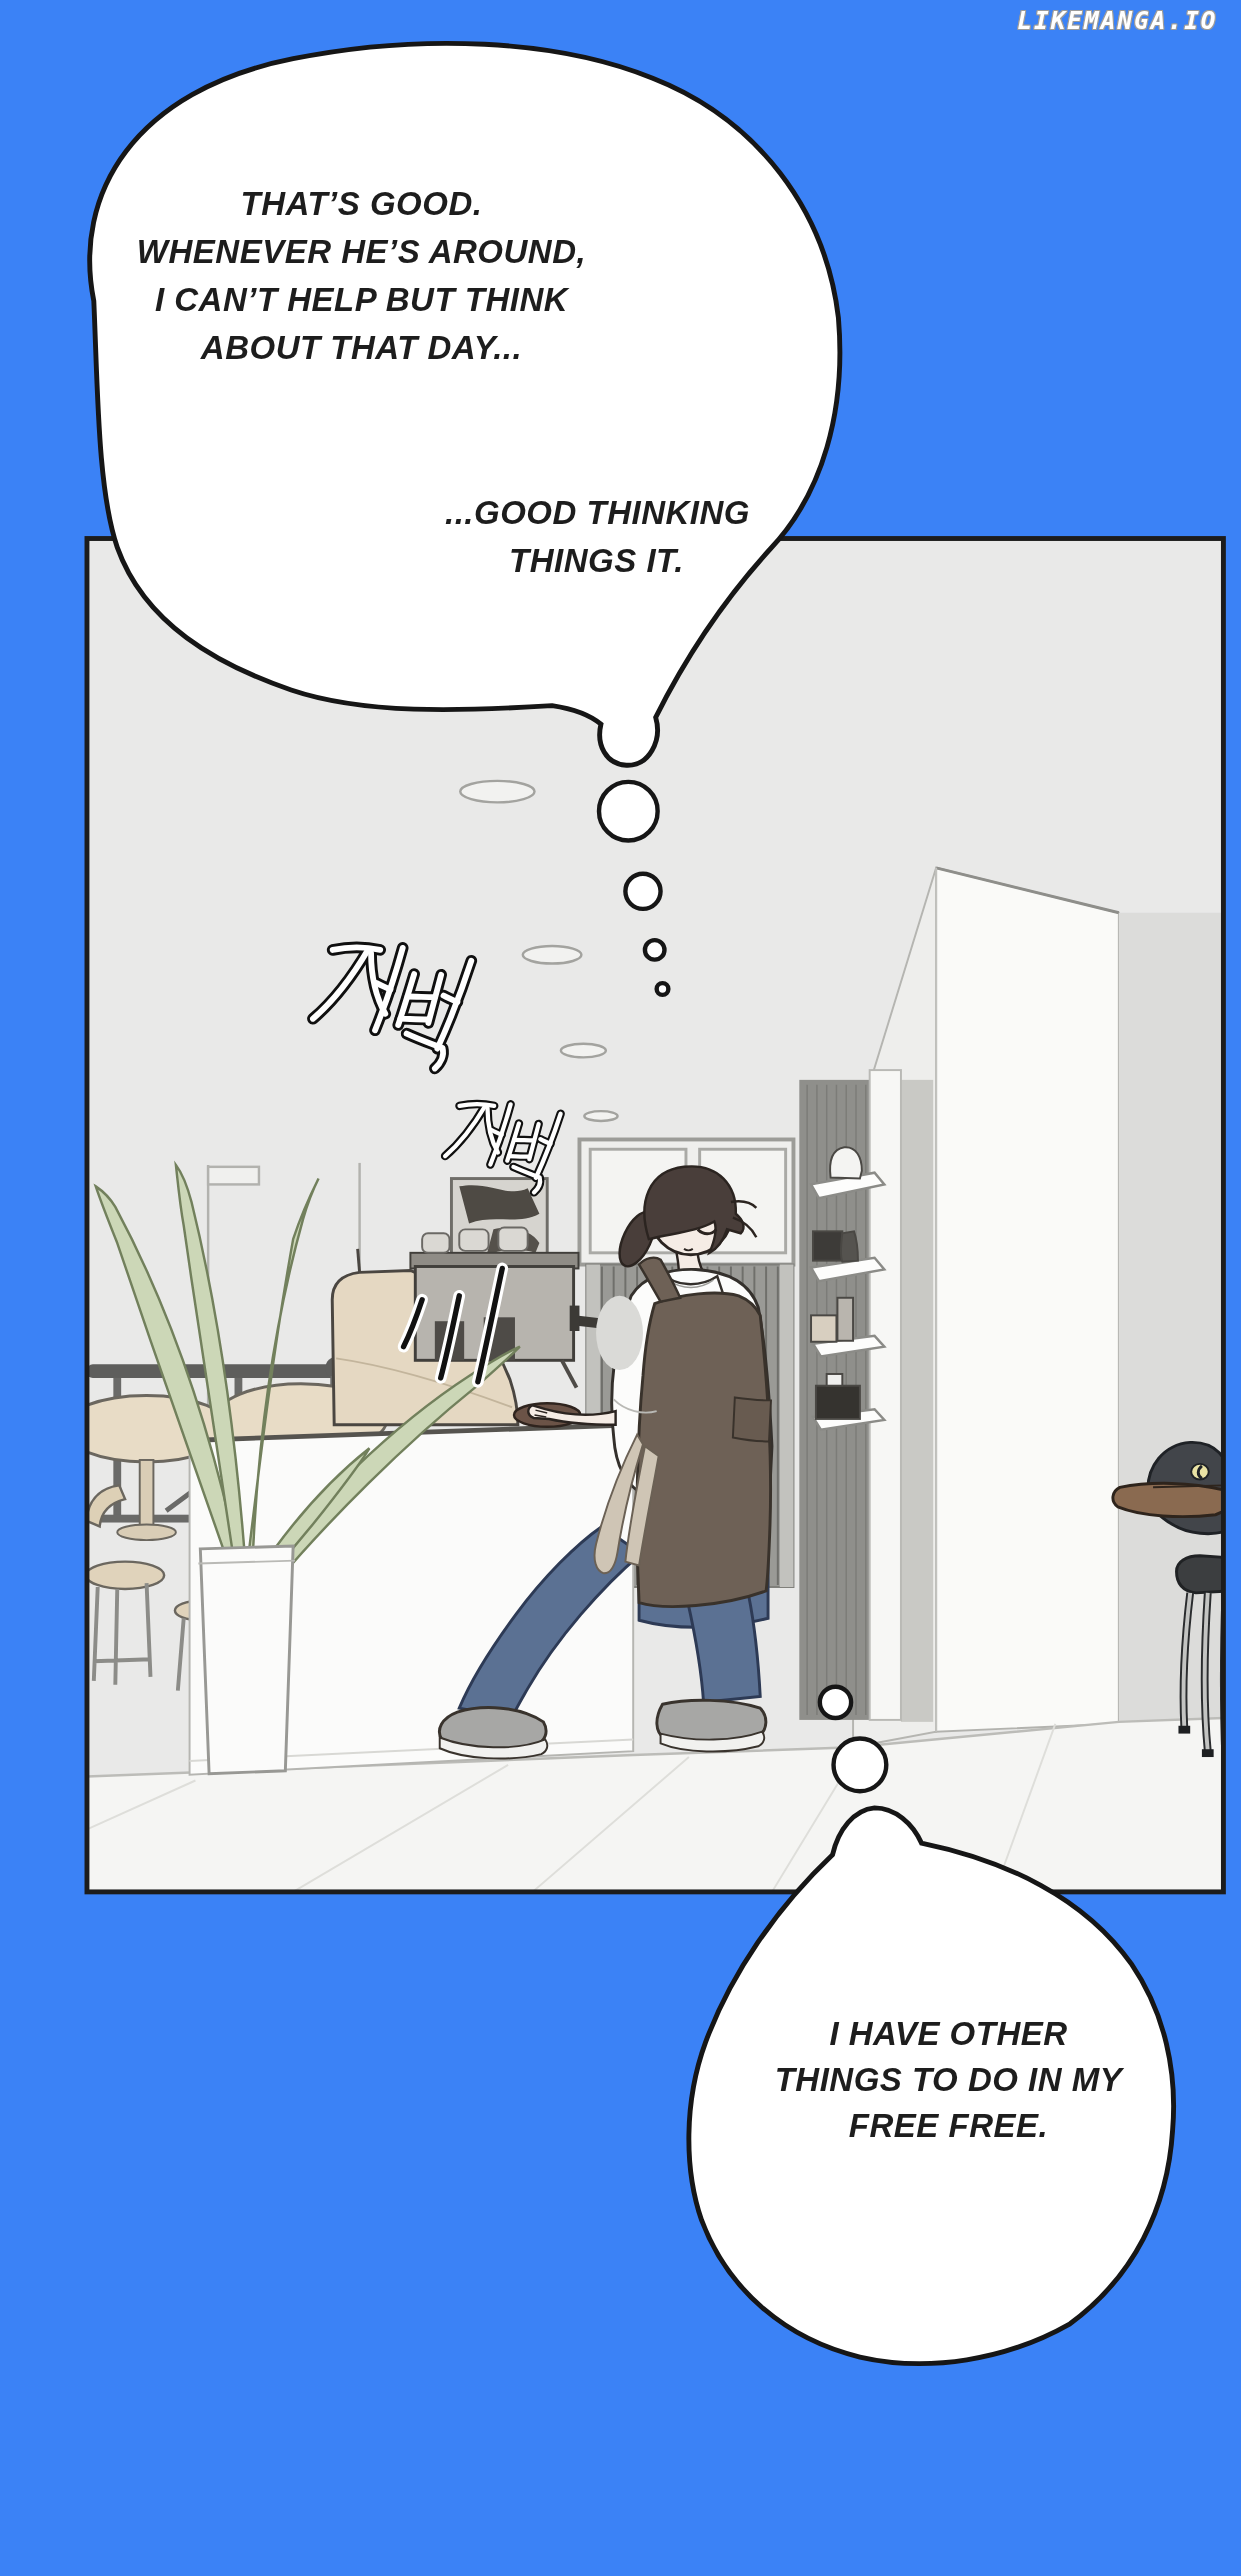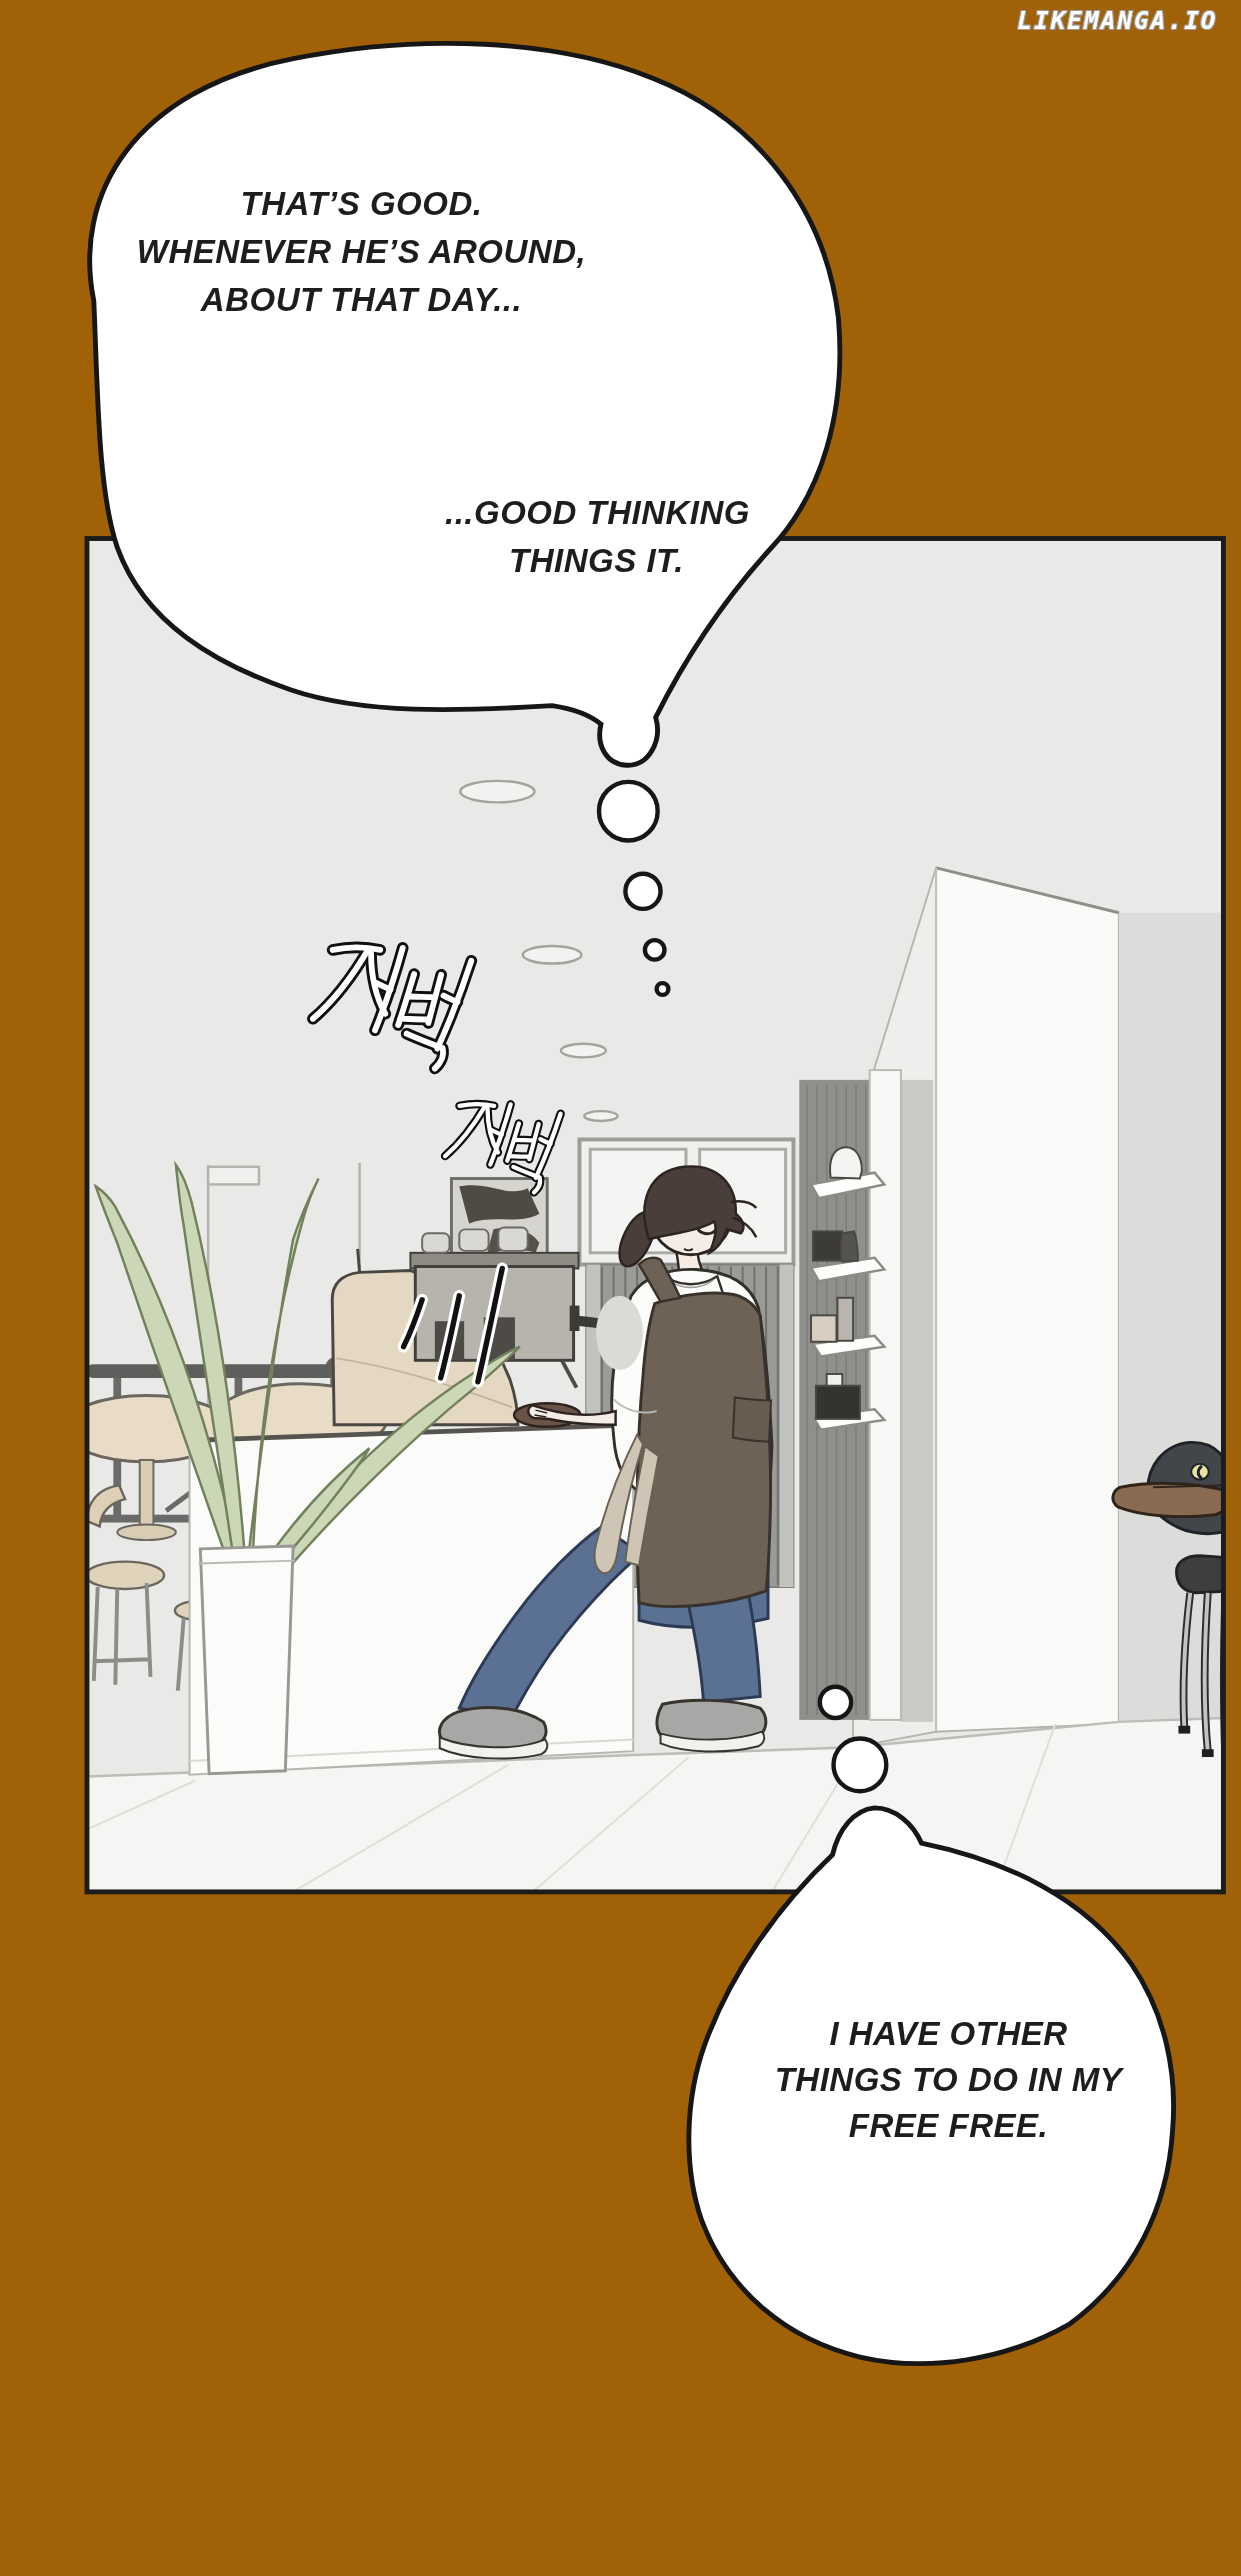--- a/index.html
+++ b/index.html
@@ -1,16 +1,16 @@
 <!DOCTYPE html>
 <html><head>
 <meta charset="utf-8">
 <style>
   html,body{margin:0;padding:0;background:#ffffff;}
-  .page{position:relative;width:1241px;height:2576px;background:#a16207;overflow:hidden;
+  .page{position:relative;width:1241px;height:2576px;background:#3b82f6;overflow:hidden;
         font-family:"Liberation Sans","DejaVu Sans",sans-serif;}
   .art{position:absolute;left:0;top:0;}
   .bubble-text{position:absolute;text-align:center;color:#1d1d1d;
     font-weight:bold;font-style:italic;font-size:33px;line-height:48px;letter-spacing:0.5px;}
   .bt-line{white-space:nowrap;text-align:center;}
   .watermark{position:absolute;top:5.9px;right:23.5px;
     font-family:"DejaVu Sans Mono","Liberation Mono",monospace;
     font-weight:bold;font-style:italic;font-size:24.4px;letter-spacing:2px;color:#ffffff;
     text-shadow:-1px -1px 0 #9c9c9c,1px -1px 0 #9c9c9c,-1px 1px 0 #9c9c9c,1px 1px 0 #9c9c9c,
                  0 -1px 0 #9c9c9c,0 1px 0 #9c9c9c,-1px 0 0 #9c9c9c,1px 0 0 #9c9c9c;}
@@ -291,20 +291,21 @@
   <g>
     <path d="M943,1886 C1030,1904 1110,1942 1158,2010 C1192,2060 1205,2120 1200,2180 C1195,2260 1160,2330 1095,2378 C1030,2415 950,2428 880,2412 C805,2394 745,2344 718,2272 C700,2220 700,2150 722,2090 C748,2020 795,1952 852,1898 C858,1872 874,1852 895,1850 C916,1850 934,1866 943,1886 Z" fill="#ffffff" stroke="#161616" stroke-width="5"></path>
   </g>
 </svg>
 
 <div class="watermark">LIKEMANGA.IO</div>
 
 <div class="bubble-text" style="left:117px;top:180px;width:489px;">
   <div class="bt-line">THAT’S GOOD.</div>
   <div class="bt-line">WHENEVER HE’S AROUND,</div>
+  <div class="bt-line">I CAN’T HELP BUT THINK</div>
   <div class="bt-line">ABOUT THAT DAY...</div>
 </div>
 
 <div class="bubble-text" style="left:445px;top:489px;width:303px;">
   <div class="bt-line">...GOOD THINKING</div>
   <div class="bt-line">THINGS IT.</div>
 </div>
 
 <div class="bubble-text" style="left:704px;top:2011px;width:489px;line-height:46px;">
   <div class="bt-line">I HAVE OTHER</div>

